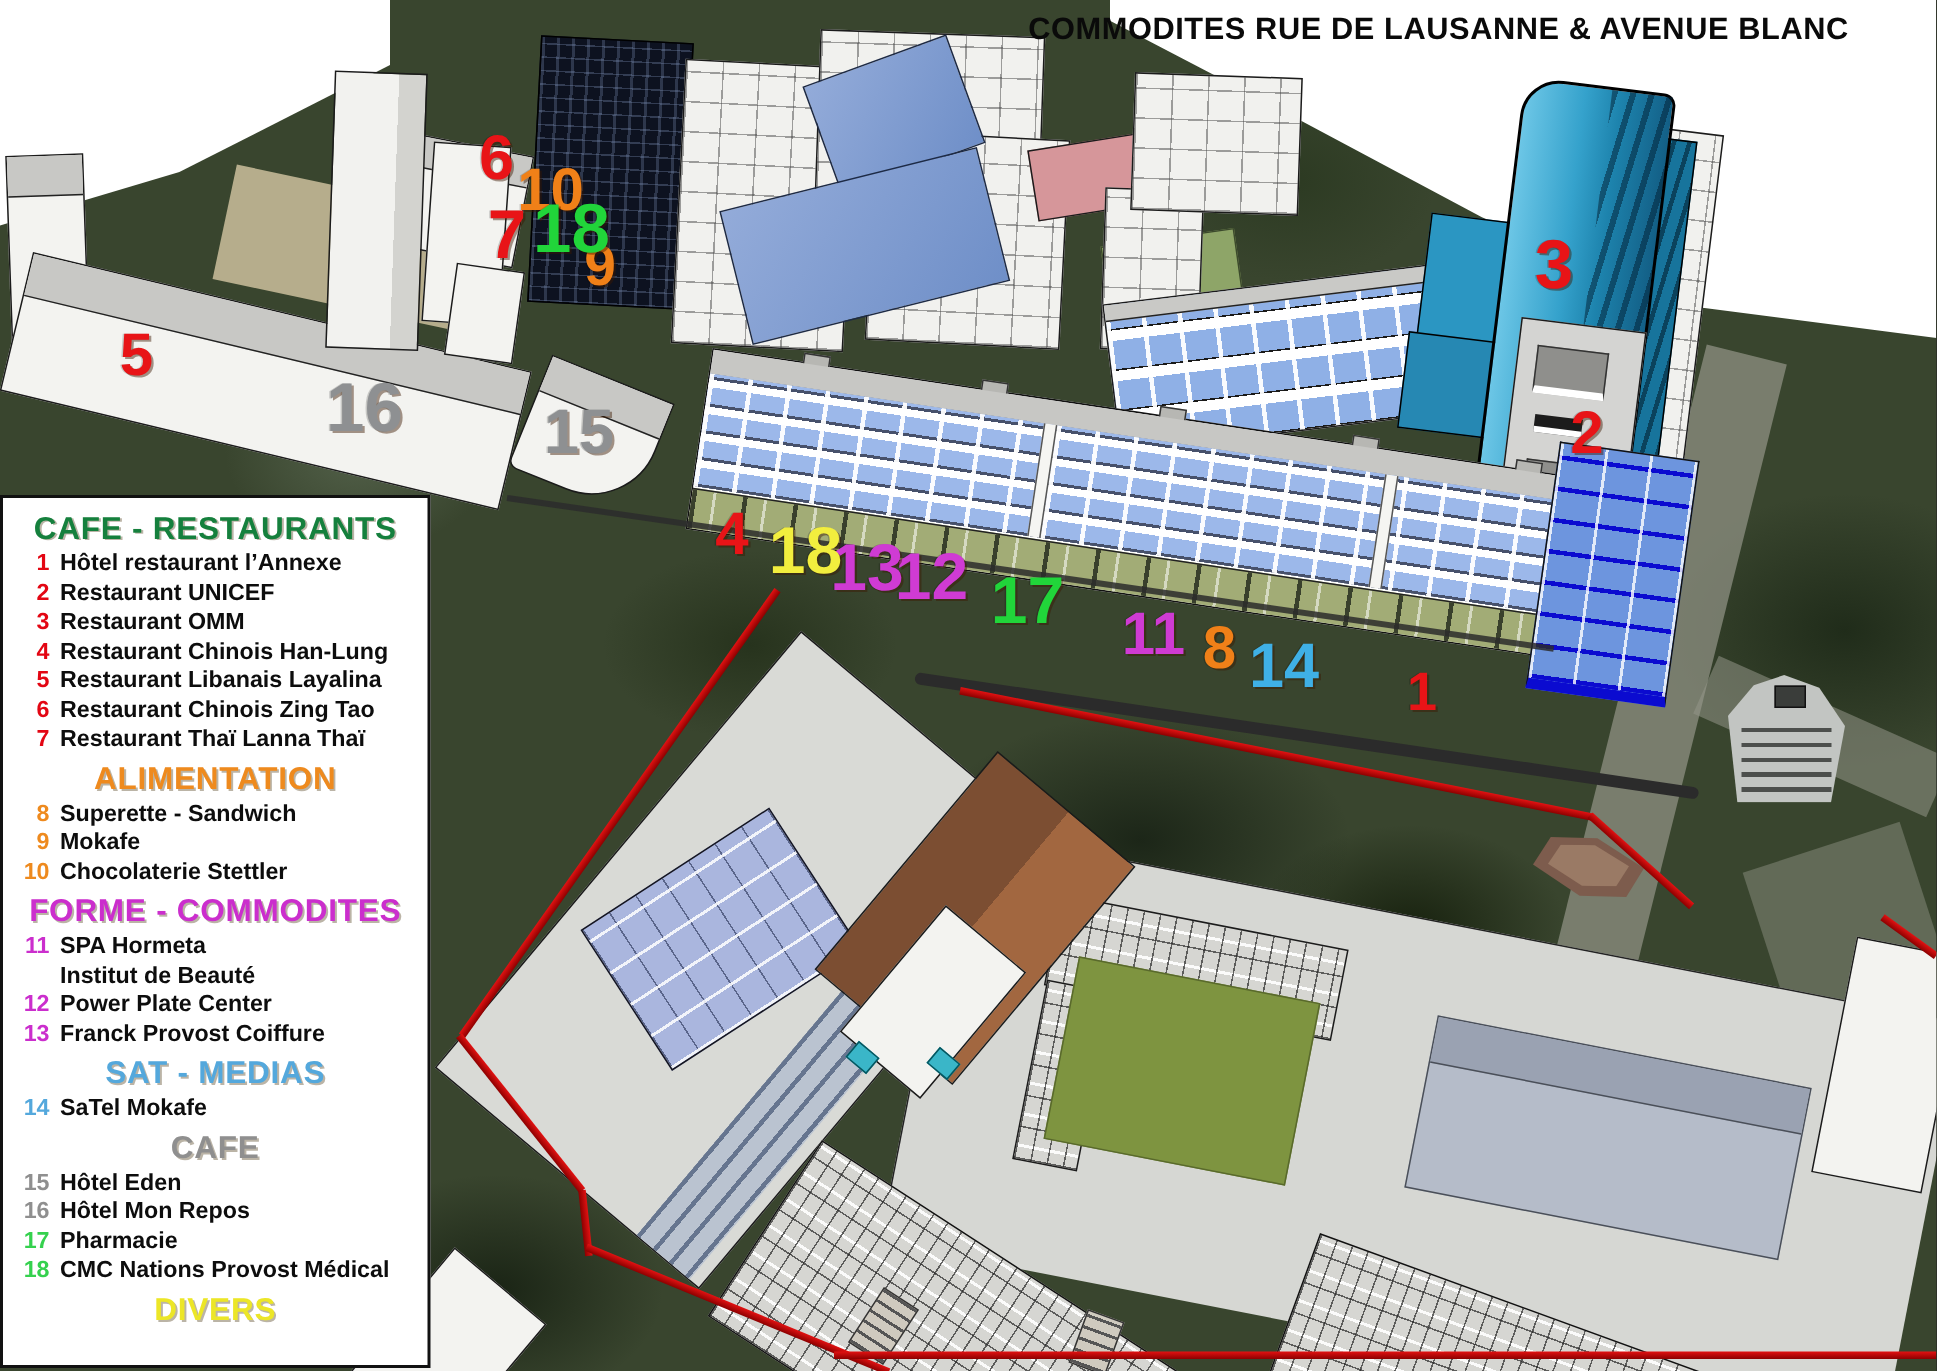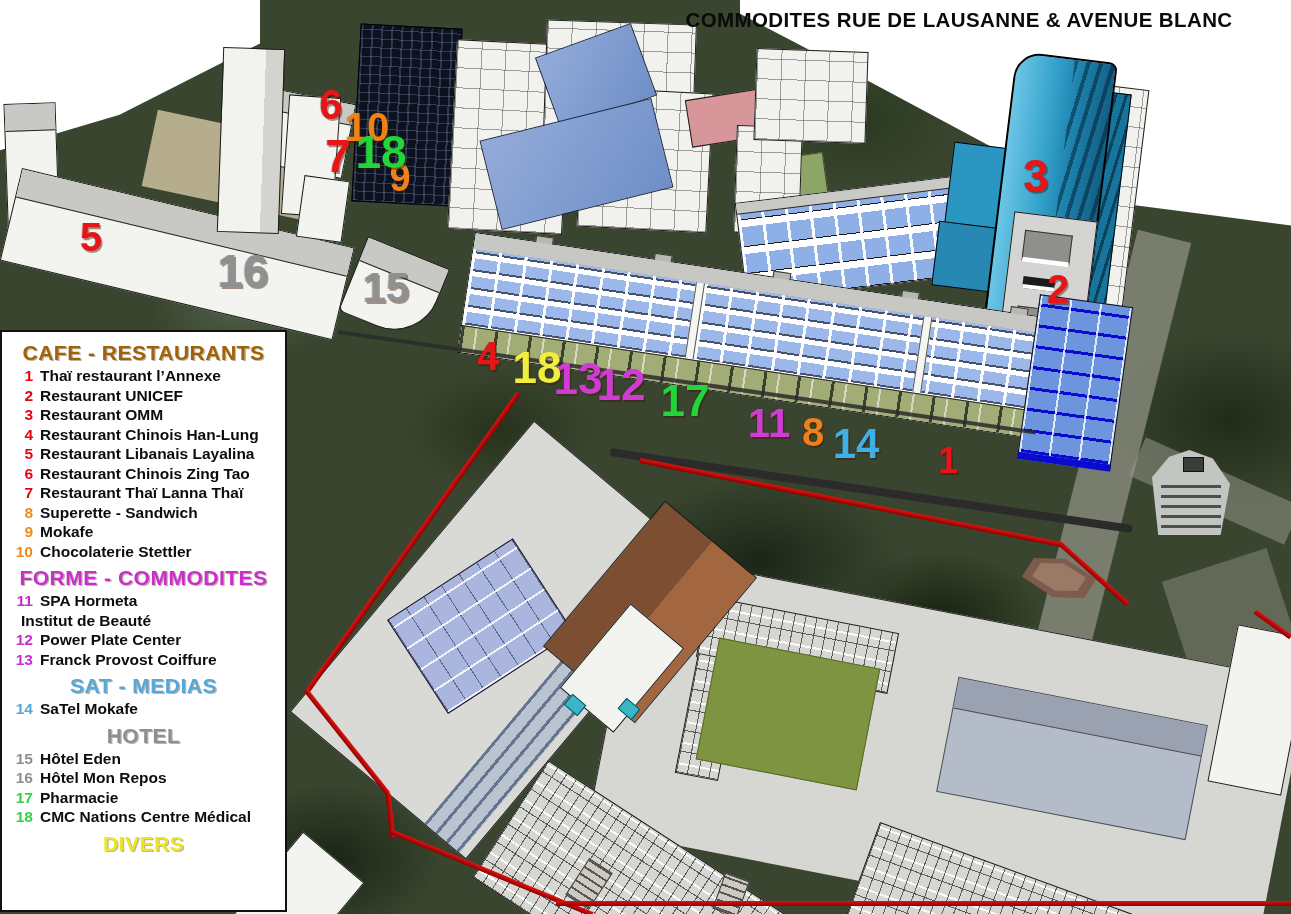--- a/index.html
+++ b/index.html
@@ -87,21 +87,21 @@
   .marker{position:absolute;transform:translate(-50%,-50%);font-weight:bold;line-height:1;
           text-shadow:1.5px 1.5px 0 rgba(60,25,0,.45),-1px 0 0 rgba(0,0,0,.18);}
 
   
   #legend{left:0;top:330px;width:287px;height:582px;background:#fff;border:2px solid #111;
           box-sizing:border-box;padding:4px 5px 0 5px;overflow:hidden;}
   .lg-header{font-weight:bold;font-size:21px;text-align:center;letter-spacing:.5px;line-height:25px;}
   .lg-item{display:flex;font-weight:bold;font-size:15.5px;line-height:19.5px;}
   .lg-num{width:26px;text-align:right;margin-right:7px;flex:0 0 auto;}
   .lg-label{color:#0d0d0d;white-space:nowrap;}
-  .lg-label2{margin-left:14px;color:#0d0d0d;font-weight:bold;font-size:15.5px;line-height:19.5px;}
+  .lg-label2{margin-left:33px;color:#0d0d0d;font-weight:bold;font-size:15.5px;line-height:19.5px;}
 
   #title{left:670px;top:8px;width:578px;text-align:center;font-weight:bold;font-size:20.5px;
          color:#0a0a0a;letter-spacing:.4px;}
 </style>
 </head>
 <body>
 
 <div id="stage">
 
   <div id="aerial" class="s"></div>
@@ -232,24 +232,24 @@
       <span class="marker" style="left: 578px; top: 379px; font-size: 44px; color: rgb(207, 59, 211);">13</span>
       <span class="marker" style="left: 856px; top: 444px; font-size: 42px; color: rgb(63, 176, 230);">14</span>
       <span class="marker" style="left: 386px; top: 288px; font-size: 42px; color: rgb(142, 144, 146);">15</span>
       <span class="marker" style="left: 243px; top: 271px; font-size: 46px; color: rgb(142, 144, 146);">16</span>
       <span class="marker" style="left: 685px; top: 401px; font-size: 44px; color: rgb(33, 213, 58);">17</span>
       <span class="marker" style="left: 381px; top: 152px; font-size: 46px; color: rgb(33, 213, 58);">18</span>
       <span class="marker" style="left: 537px; top: 368px; font-size: 44px; color: rgb(242, 238, 62);">18</span>
     </div>
 
   <div id="legend" class="s">
-      <div class="lg-header" style="color: #a16207; text-shadow: rgba(60, 40, 0, 0.35) 1.3px 1.3px 0px; margin: 4px 0px 1px;">CAFE - RESTAURANTS</div>
+      <div class="lg-header" style="color: #15803d; text-shadow: rgba(60, 40, 0, 0.35) 1.3px 1.3px 0px; margin: 4px 0px 1px;">CAFE - RESTAURANTS</div>
       <div class="lg-item">
         <span class="lg-num" style="color: rgb(227, 6, 19);">1</span>
-        <span class="lg-label">Thaï restaurant l’Annexe</span>
+        <span class="lg-label">Hôtel restaurant l’Annexe</span>
       </div>
       <div class="lg-item">
         <span class="lg-num" style="color: rgb(227, 6, 19);">2</span>
         <span class="lg-label">Restaurant UNICEF</span>
       </div>
       <div class="lg-item">
         <span class="lg-num" style="color: rgb(227, 6, 19);">3</span>
         <span class="lg-label">Restaurant OMM</span>
       </div>
       <div class="lg-item">
@@ -261,20 +261,21 @@
         <span class="lg-label">Restaurant Libanais Layalina</span>
       </div>
       <div class="lg-item">
         <span class="lg-num" style="color: rgb(227, 6, 19);">6</span>
         <span class="lg-label">Restaurant Chinois Zing Tao</span>
       </div>
       <div class="lg-item">
         <span class="lg-num" style="color: rgb(227, 6, 19);">7</span>
         <span class="lg-label">Restaurant Thaï Lanna Thaï</span>
       </div>
+      <div class="lg-header" style="color: rgb(238, 138, 30); text-shadow: rgba(60, 40, 0, 0.35) 1.3px 1.3px 0px; margin: 4px 0px 1px;">ALIMENTATION</div>
       <div class="lg-item">
         <span class="lg-num" style="color: rgb(238, 138, 30);">8</span>
         <span class="lg-label">Superette - Sandwich</span>
       </div>
       <div class="lg-item">
         <span class="lg-num" style="color: rgb(238, 138, 30);">9</span>
         <span class="lg-label">Mokafe</span>
       </div>
       <div class="lg-item">
         <span class="lg-num" style="color: rgb(238, 138, 30);">10</span>
@@ -292,34 +293,34 @@
       </div>
       <div class="lg-item">
         <span class="lg-num" style="color: rgb(203, 46, 205);">13</span>
         <span class="lg-label">Franck Provost Coiffure</span>
       </div>
       <div class="lg-header" style="color: rgb(84, 168, 220); text-shadow: rgba(60, 40, 0, 0.35) 1.3px 1.3px 0px; margin: 4px 0px 1px;">SAT - MEDIAS</div>
       <div class="lg-item">
         <span class="lg-num" style="color: rgb(84, 168, 220);">14</span>
         <span class="lg-label">SaTel Mokafe</span>
       </div>
-      <div class="lg-header" style="color: rgb(143, 143, 143); text-shadow: rgba(60, 40, 0, 0.35) 1.3px 1.3px 0px; margin: 4px 0px 1px;">HOTEL</div>
+      <div class="lg-header" style="color: rgb(143, 143, 143); text-shadow: rgba(60, 40, 0, 0.35) 1.3px 1.3px 0px; margin: 4px 0px 1px;">CAFE</div>
       <div class="lg-item">
         <span class="lg-num" style="color: rgb(143, 143, 143);">15</span>
         <span class="lg-label">Hôtel Eden</span>
       </div>
       <div class="lg-item">
         <span class="lg-num" style="color: rgb(143, 143, 143);">16</span>
         <span class="lg-label">Hôtel Mon Repos</span>
       </div>
       <div class="lg-item">
         <span class="lg-num" style="color: rgb(53, 209, 78);">17</span>
         <span class="lg-label">Pharmacie</span>
       </div>
       <div class="lg-item">
         <span class="lg-num" style="color: rgb(53, 209, 78);">18</span>
-        <span class="lg-label">CMC Nations Centre Médical</span>
+        <span class="lg-label">CMC Nations Provost Médical</span>
       </div>
       <div class="lg-header" style="color: rgb(236, 230, 39); text-shadow: rgba(60, 40, 0, 0.35) 1.3px 1.3px 0px; margin: 4px 0px 1px;">DIVERS</div>
     </div>
 
   <div id="title" class="s">COMMODITES RUE DE LAUSANNE &amp; AVENUE BLANC</div>
 </div>
 
 </body></html>

